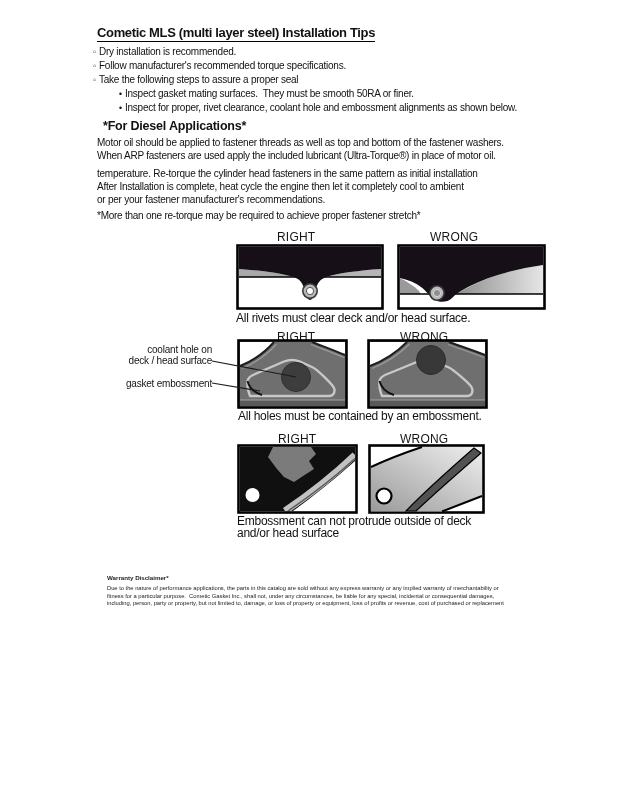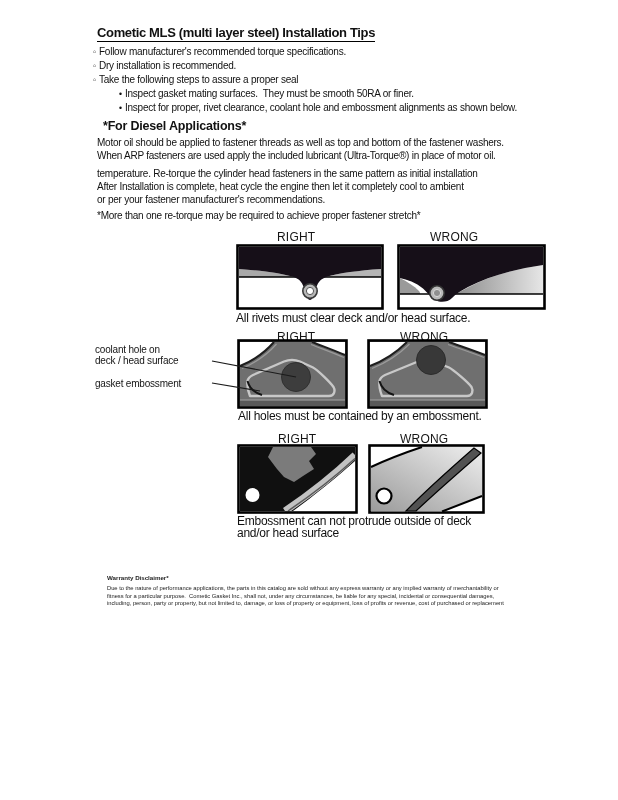--- a/index.html
+++ b/index.html
@@ -14,40 +14,40 @@
   .b-line{line-height:14px;white-space:pre;}
   .b-line.lvl2{padding-left:26px;}
   .marker{display:inline-block;width:7px;font-family:"DejaVu Sans",sans-serif;font-size:8.5px;}
 
   .h2{font-size:12.5px;font-weight:bold;letter-spacing:-0.2px;white-space:pre;}
   .para{font-size:10px;letter-spacing:-0.25px;line-height:13.2px;}
   .note{font-size:10px;letter-spacing:-0.25px;white-space:pre;}
 
   .rw-label{font-size:12px;letter-spacing:0.2px;color:#151515;white-space:pre;}
   .caption{font-size:12px;letter-spacing:-0.25px;line-height:12px;white-space:pre;}
-  .side-label{font-size:10px;letter-spacing:-0.2px;line-height:11px;color:#151515;}
+  .side-label{font-size:10px;letter-spacing:-0.2px;line-height:11px;text-align:right;color:#151515;}
 
   .legal{left:107px;top:574px;width:440px;font-size:5.8px;letter-spacing:-0.02px;color:#1c1c1c;}
   .legal-h{font-size:6.2px;font-weight:bold;margin-bottom:4px;white-space:pre;}
   .legal-p{line-height:7.5px;}
   .mt1{margin-top:3px;} .mt2{margin-top:4px;} .mt3{margin-top:7.5px;}
 
   .footer-code{left:386px;top:757px;font-size:14px;letter-spacing:0.1px;color:#a16207;white-space:pre;}
   svg{display:block;}
 </style>
 </head>
 <body>
 
 <div id="page">
 
   <div id="title" class="abs">Cometic MLS (multi layer steel) Installation Tips</div>
 
   <div class="abs bullets">
+    <div class="b-line lvl1"><span class="marker">◦</span><span class="pre">Dry installation is recommended.</span></div>
     <div class="b-line lvl1"><span class="marker">◦</span><span class="pre">Follow manufacturer's recommended torque specifications.</span></div>
-    <div class="b-line lvl1"><span class="marker">◦</span><span class="pre">Dry installation is recommended.</span></div>
     <div class="b-line lvl1"><span class="marker">◦</span><span class="pre">Take the following steps to assure a proper seal</span></div>
     <div class="b-line lvl2"><span class="marker">•</span><span class="pre">Inspect gasket mating surfaces.  They must be smooth 50RA or finer.</span></div>
     <div class="b-line lvl2"><span class="marker">•</span><span class="pre">Inspect for proper, rivet clearance, coolant hole and embossment alignments as shown below.</span></div>
   </div>
 
   <div class="abs h2" style="left:103px;top:119px;">*For Diesel Applications*</div>
   <div class="abs para" style="left:97px;top:136px;">
       <div class="ln">Motor oil should be applied to fastener threads as well as top and bottom of the fastener washers.</div>
       <div class="ln">When ARP fasteners are used apply the included lubricant (Ultra-Torque®) in place of motor oil.</div>
     </div>

